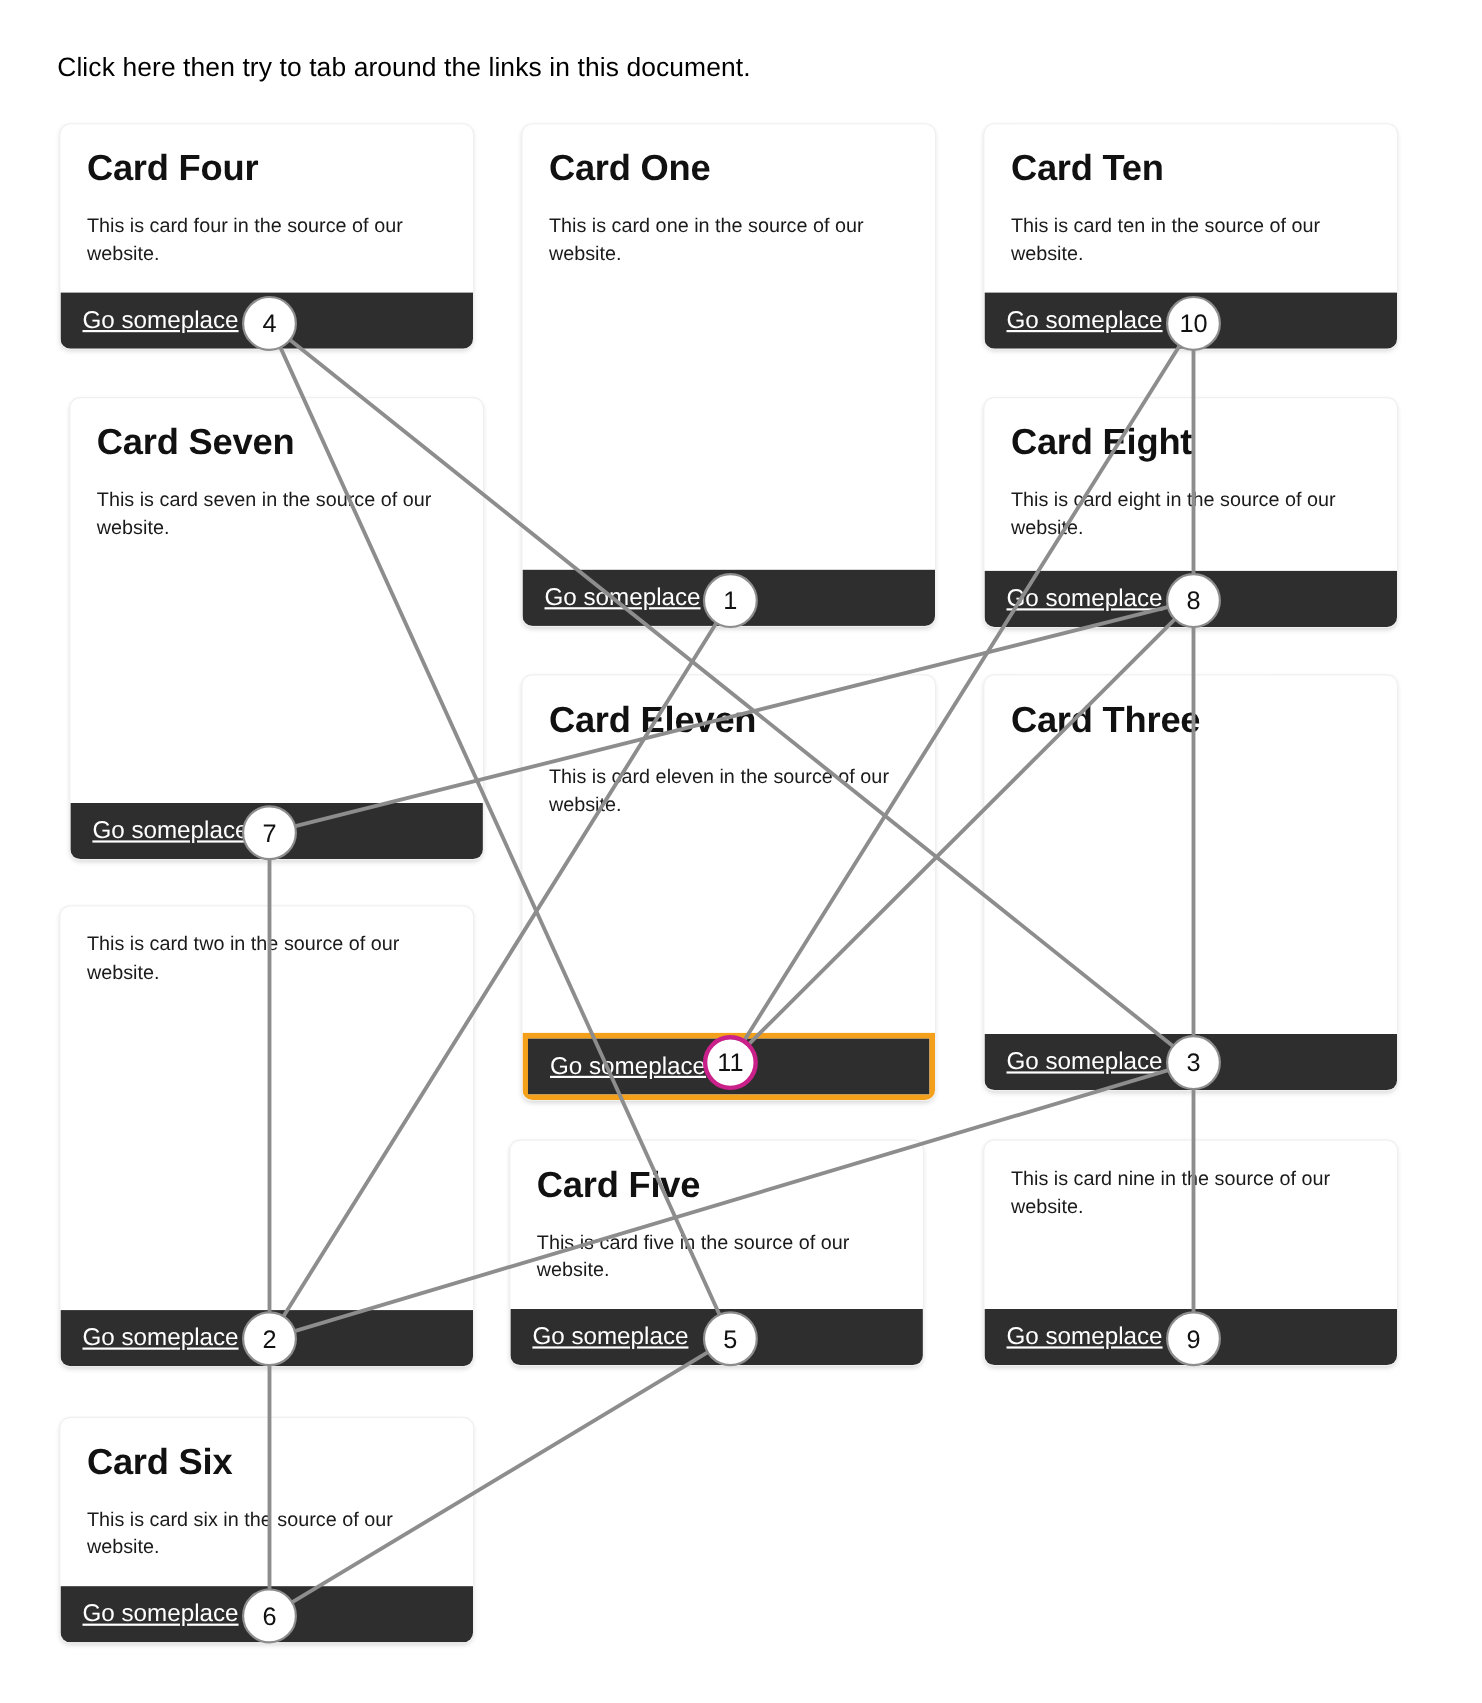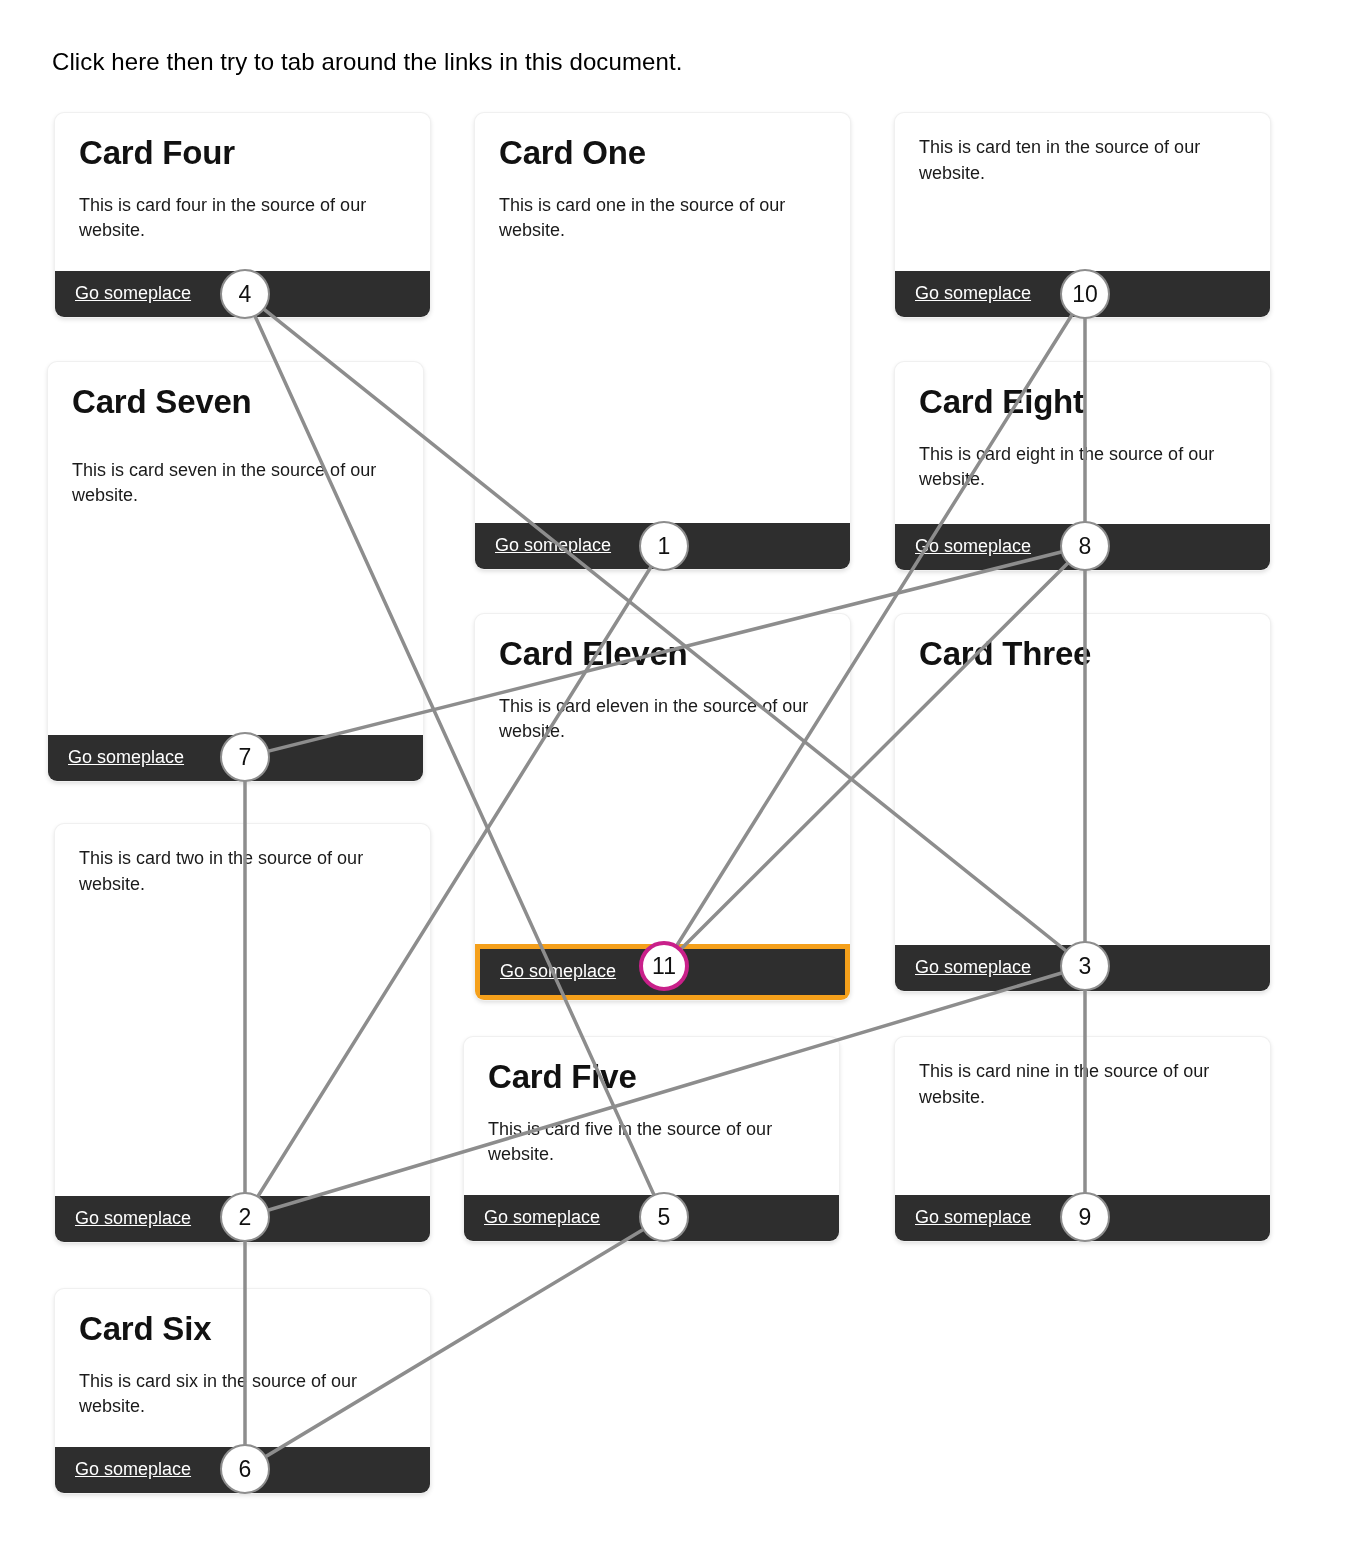--- a/index.html
+++ b/index.html
@@ -43,21 +43,21 @@
   .card-body{
     font-size:18px;
     color:#1a1a1a;
     margin:22px 24px 0 24px;
     line-height:1.42;
   }
   .card-spacer{flex:1 1 auto;}
   .card-link{
     background:#2e2e2e;
     color:#ffffff;
-    font-size:18px;
+    font-size:22px;
     padding:12px 0 13px 20px;
     white-space:nowrap;
     overflow:hidden;
     position:relative;
     box-sizing:border-box;
     width:100%;
   }
   .card.focused .card-link{
     outline:5px solid #F5A01B;
     outline-offset:0;
@@ -98,21 +98,21 @@
 
 <div id="board">
 
   <div class="card" style="left:55px;top:113px;width:375px;height:204px;">
     <div class="card-title">Card Four</div>
     <div class="card-body">This is card four in the source of our website.</div>
     <div class="card-spacer"></div>
     <a class="card-link" href="#">Go someplace</a>
   </div>
 
-  <div class="card" style="left:48px;top:362px;width:375px;height:419px;gap:16px;">
+  <div class="card" style="left:64px;top:362px;width:375px;height:419px;">
     <div class="card-title">Card Seven</div>
     <div class="card-body">This is card seven in the source of our website.</div>
     <div class="card-spacer"></div>
     <a class="card-link" href="#">Go someplace</a>
   </div>
 
   <div class="card" style="left:55px;top:824px;width:375px;height:418px;">
     <div class="card-body">This is card two in the source of our website.</div>
     <div class="card-spacer"></div>
     <a class="card-link" href="#">Go someplace</a>
@@ -140,20 +140,21 @@
   </div>
 
   <div class="card" style="left:464px;top:1037px;width:375px;height:204px;justify-content:flex-end;">
     <div class="card-title">Card Five</div>
     <div class="card-body">This is card five in the source of our website.</div>
     <div class="card-spacer"></div>
     <a class="card-link" href="#">Go someplace</a>
   </div>
 
   <div class="card" style="left:895px;top:113px;width:375px;height:204px;">
+    <div class="card-title">Card Ten</div>
     <div class="card-body">This is card ten in the source of our website.</div>
     <div class="card-spacer"></div>
     <a class="card-link" href="#">Go someplace</a>
   </div>
 
   <div class="card" style="left:895px;top:362px;width:375px;height:208px;">
     <div class="card-title">Card Eight</div>
     <div class="card-body">This is card eight in the source of our website.</div>
     <div class="card-spacer"></div>
     <a class="card-link" href="#">Go someplace</a>

